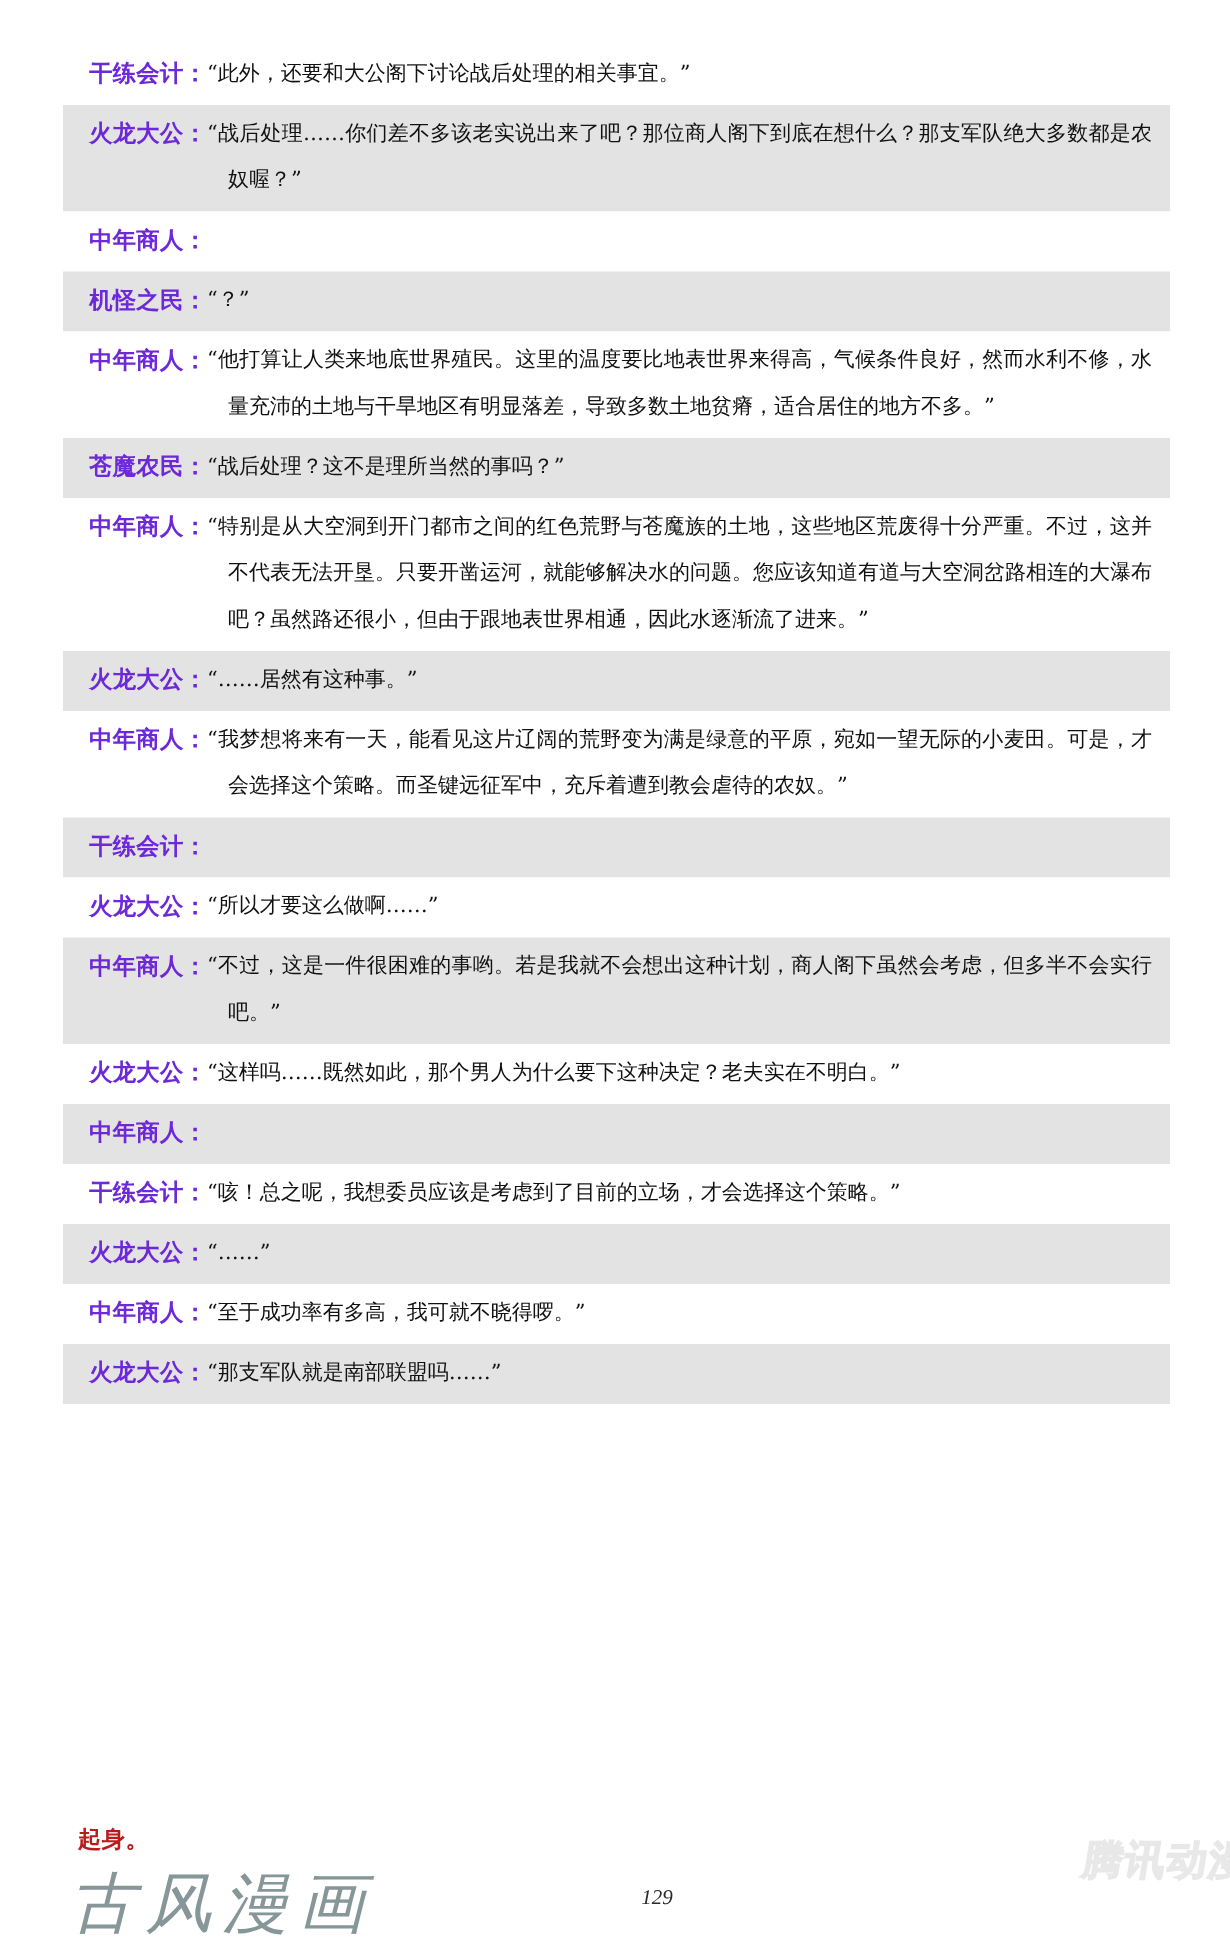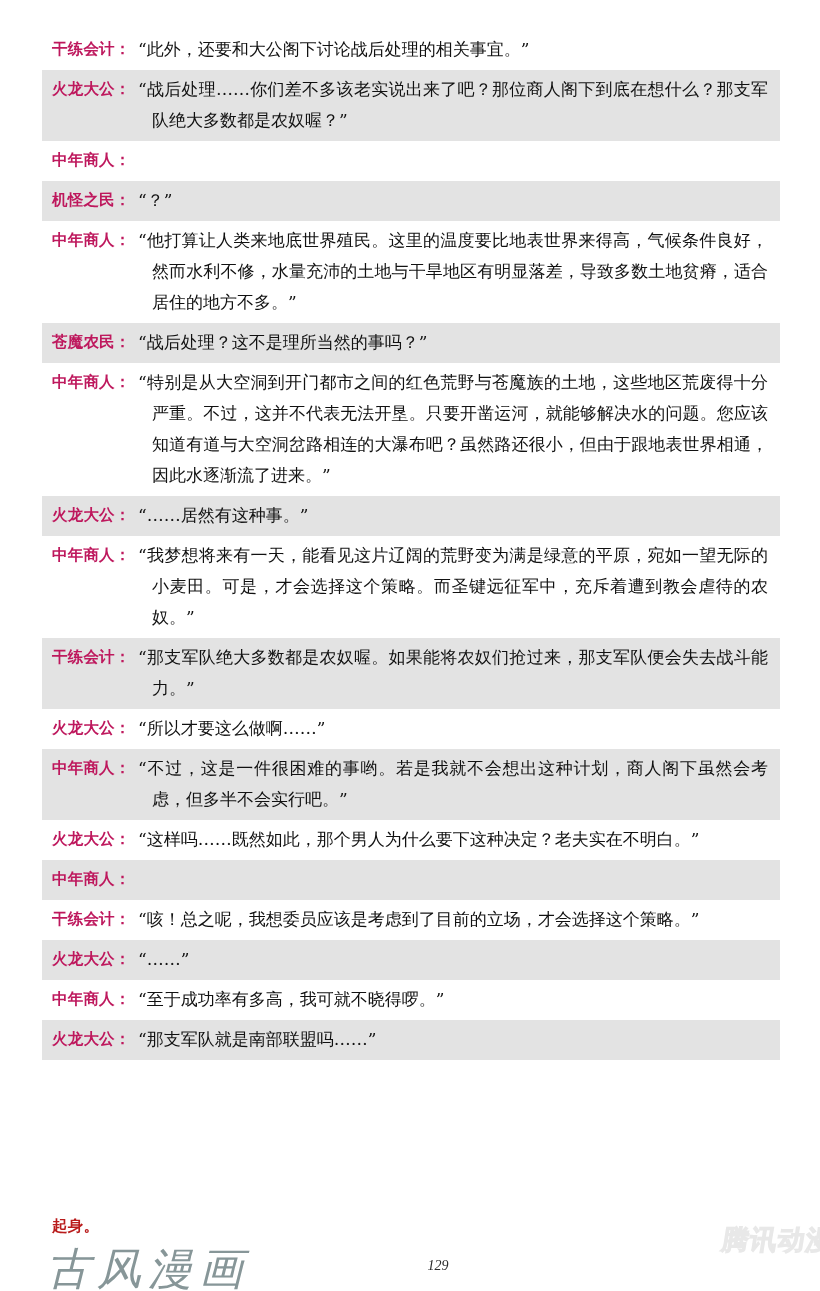--- a/index.html
+++ b/index.html
@@ -37,31 +37,32 @@
   .speaker {
     flex: 0 0 96px;
     padding-left: 10px;
     box-sizing: border-box;
     font-family: "DejaVu Sans", "Liberation Sans", sans-serif;
     font-weight: bold;
     font-size: 15.5px;
     line-height: 31px;
     letter-spacing: 0.2px;
     white-space: nowrap;
-    color: #be185d;
+    color: #6d28d9;
+    text-align: right;
   }
   .speaker .colon {
     font-weight: bold;
   }
 
   .dialogue {
     flex: 1 1 auto;
     padding-right: 12px;
     font-family: "DejaVu Serif", "Liberation Serif", serif;
-    font-size: 17px;
+    font-size: 14px;
     line-height: 31px;
     text-align: justify;
     text-justify: inter-character;
     color: #111111;
     word-break: break-all;
     text-indent: 0;
   }
   .dialogue .wrapper {
     display: block;
     padding-left: 14px;
@@ -179,23 +180,20 @@
       </div>
     </div>
     <div class="script-row">
       <div class="speaker">中年商人<span class="colon">：</span></div>
       <div class="dialogue">
         <span class="wrapper">“我梦想将来有一天，能看见这片辽阔的荒野变为满是绿意的平原，宛如一望无际的小麦田。可是，才会选择这个策略。而圣键远征军中，充斥着遭到教会虐待的农奴。”</span>
       </div>
     </div>
     <div class="script-row shaded">
       <div class="speaker">干练会计<span class="colon">：</span></div>
-      <div class="dialogue">
-        <span class="wrapper">“那支军队绝大多数都是农奴喔。如果能将农奴们抢过来，那支军队便会失去战斗能力。”</span>
-      </div>
     </div>
     <div class="script-row">
       <div class="speaker">火龙大公<span class="colon">：</span></div>
       <div class="dialogue">
         <span class="wrapper">“所以才要这么做啊……”</span>
       </div>
     </div>
     <div class="script-row shaded">
       <div class="speaker">中年商人<span class="colon">：</span></div>
       <div class="dialogue">

